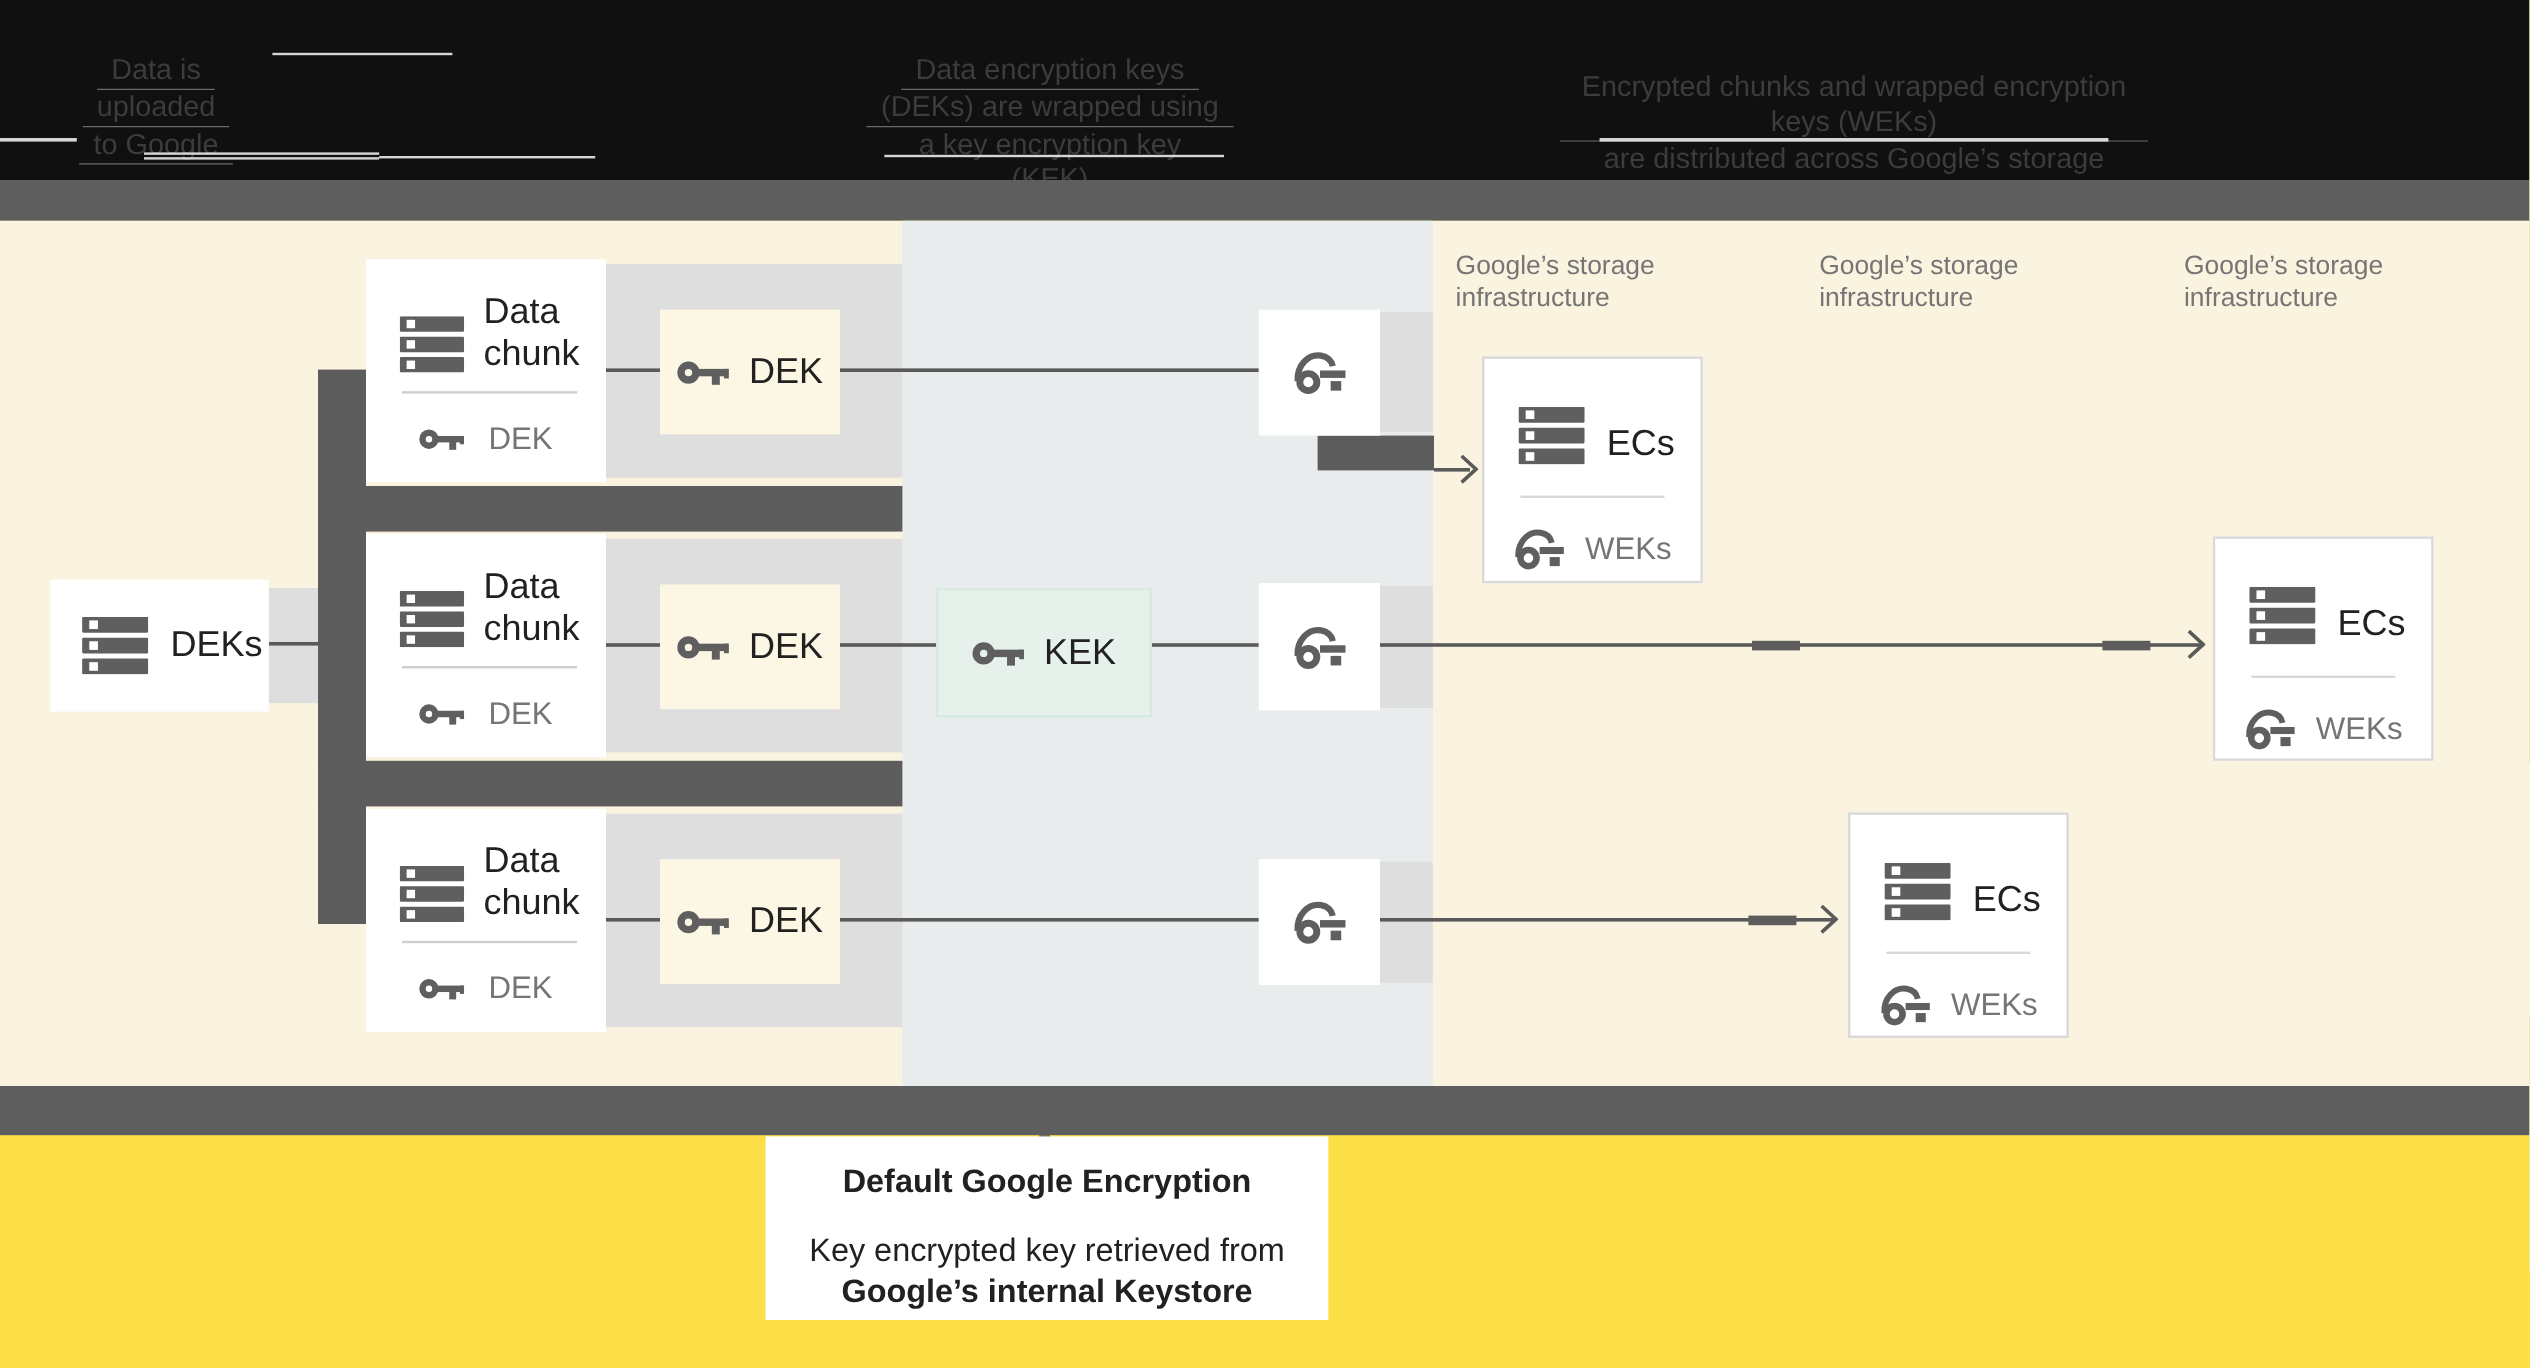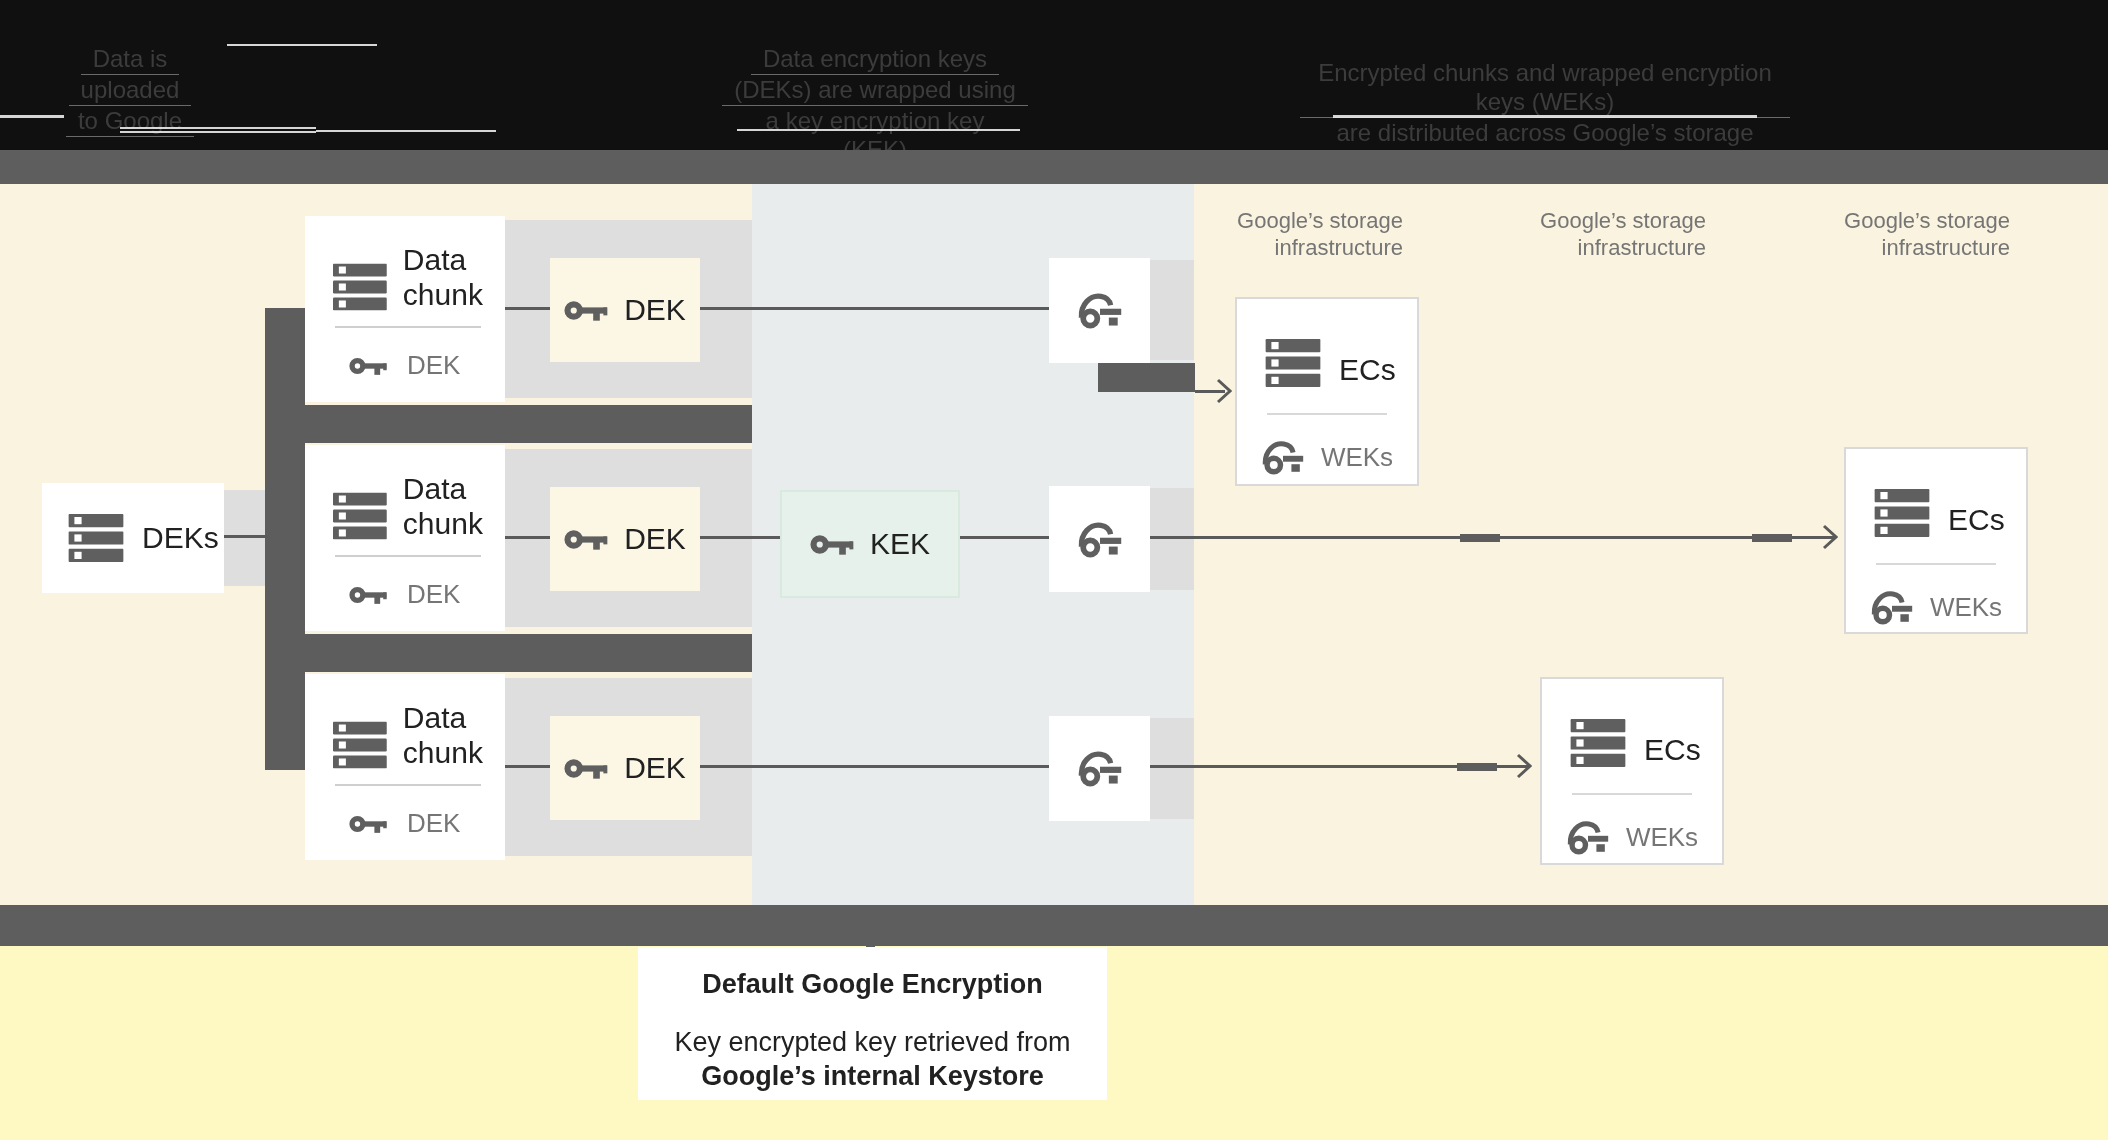--- a/index.html
+++ b/index.html
@@ -1,16 +1,16 @@
 <!DOCTYPE html>
 <html><head>
 <meta charset="utf-8">
 <style>
   html,body{margin:0;padding:0;background:#e1e1e1;}
-  .stage{position:relative;width:2108px;height:1140px;overflow:hidden;background:#fef9c3;
+  .stage{position:relative;width:2108px;height:1140px;overflow:hidden;background:#fde047;
          font-family:"Liberation Sans","DejaVu Sans",sans-serif;color:#212121;}
   .abs{position:absolute;}
 
   
   .hdr{left:0;top:0;width:2108px;height:150px;background:#101010;overflow:hidden;}
   .step{position:absolute;text-align:center;font-size:24px;line-height:29px;color:#3c3c3c;}
   .hline{display:block;}
   .hline span{display:inline-block;padding:0 12px 1px;border-bottom:1px solid rgba(195,195,195,.5);}
   .art{position:absolute;background:#ececec;opacity:.9;}
 
@@ -34,21 +34,21 @@
   .chunk-key{display:flex;align-items:center;gap:18px;margin:22px 0 0 44px;}
   .gray-label{font-size:26px;color:#757575;}
   .dek-box{background:#fcf6e4;display:flex;align-items:center;justify-content:center;gap:14px;}
   .kek-box{background:#e5f1ea;border:2px solid #d8e9df;box-sizing:border-box;
            display:flex;align-items:center;justify-content:center;gap:14px;}
   .wrap-box{display:flex;align-items:center;justify-content:center;}
   .ec-card{border:2px solid #d9d9d9;box-sizing:border-box;}
   .ec-top{display:flex;align-items:flex-end;gap:18px;margin:30px 0 0 28px;height:58px;}
   .ec-div{width:120px;height:2px;background:#d8d8d8;margin:26px auto 0;}
   .ec-key{display:flex;align-items:center;justify-content:center;gap:16px;margin-top:24px;}
-  .storage-label{font-size:22px;line-height:27px;color:#757575;width:190px;text-align:right;}
+  .storage-label{font-size:22px;line-height:27px;color:#757575;width:190px;}
 
   
   .caption-card{left:638px;top:947px;width:469px;height:153px;background:#ffffff;
                 text-align:center;box-sizing:border-box;padding-top:22px;}
   .cap-title{font-size:27px;font-weight:bold;color:#212121;}
   .cap-line{font-size:27px;color:#212121;margin-top:27px;}
   .cap-line2{font-size:27px;font-weight:bold;color:#212121;margin-top:3px;}
 
   .icon{display:block;}
 </style>

